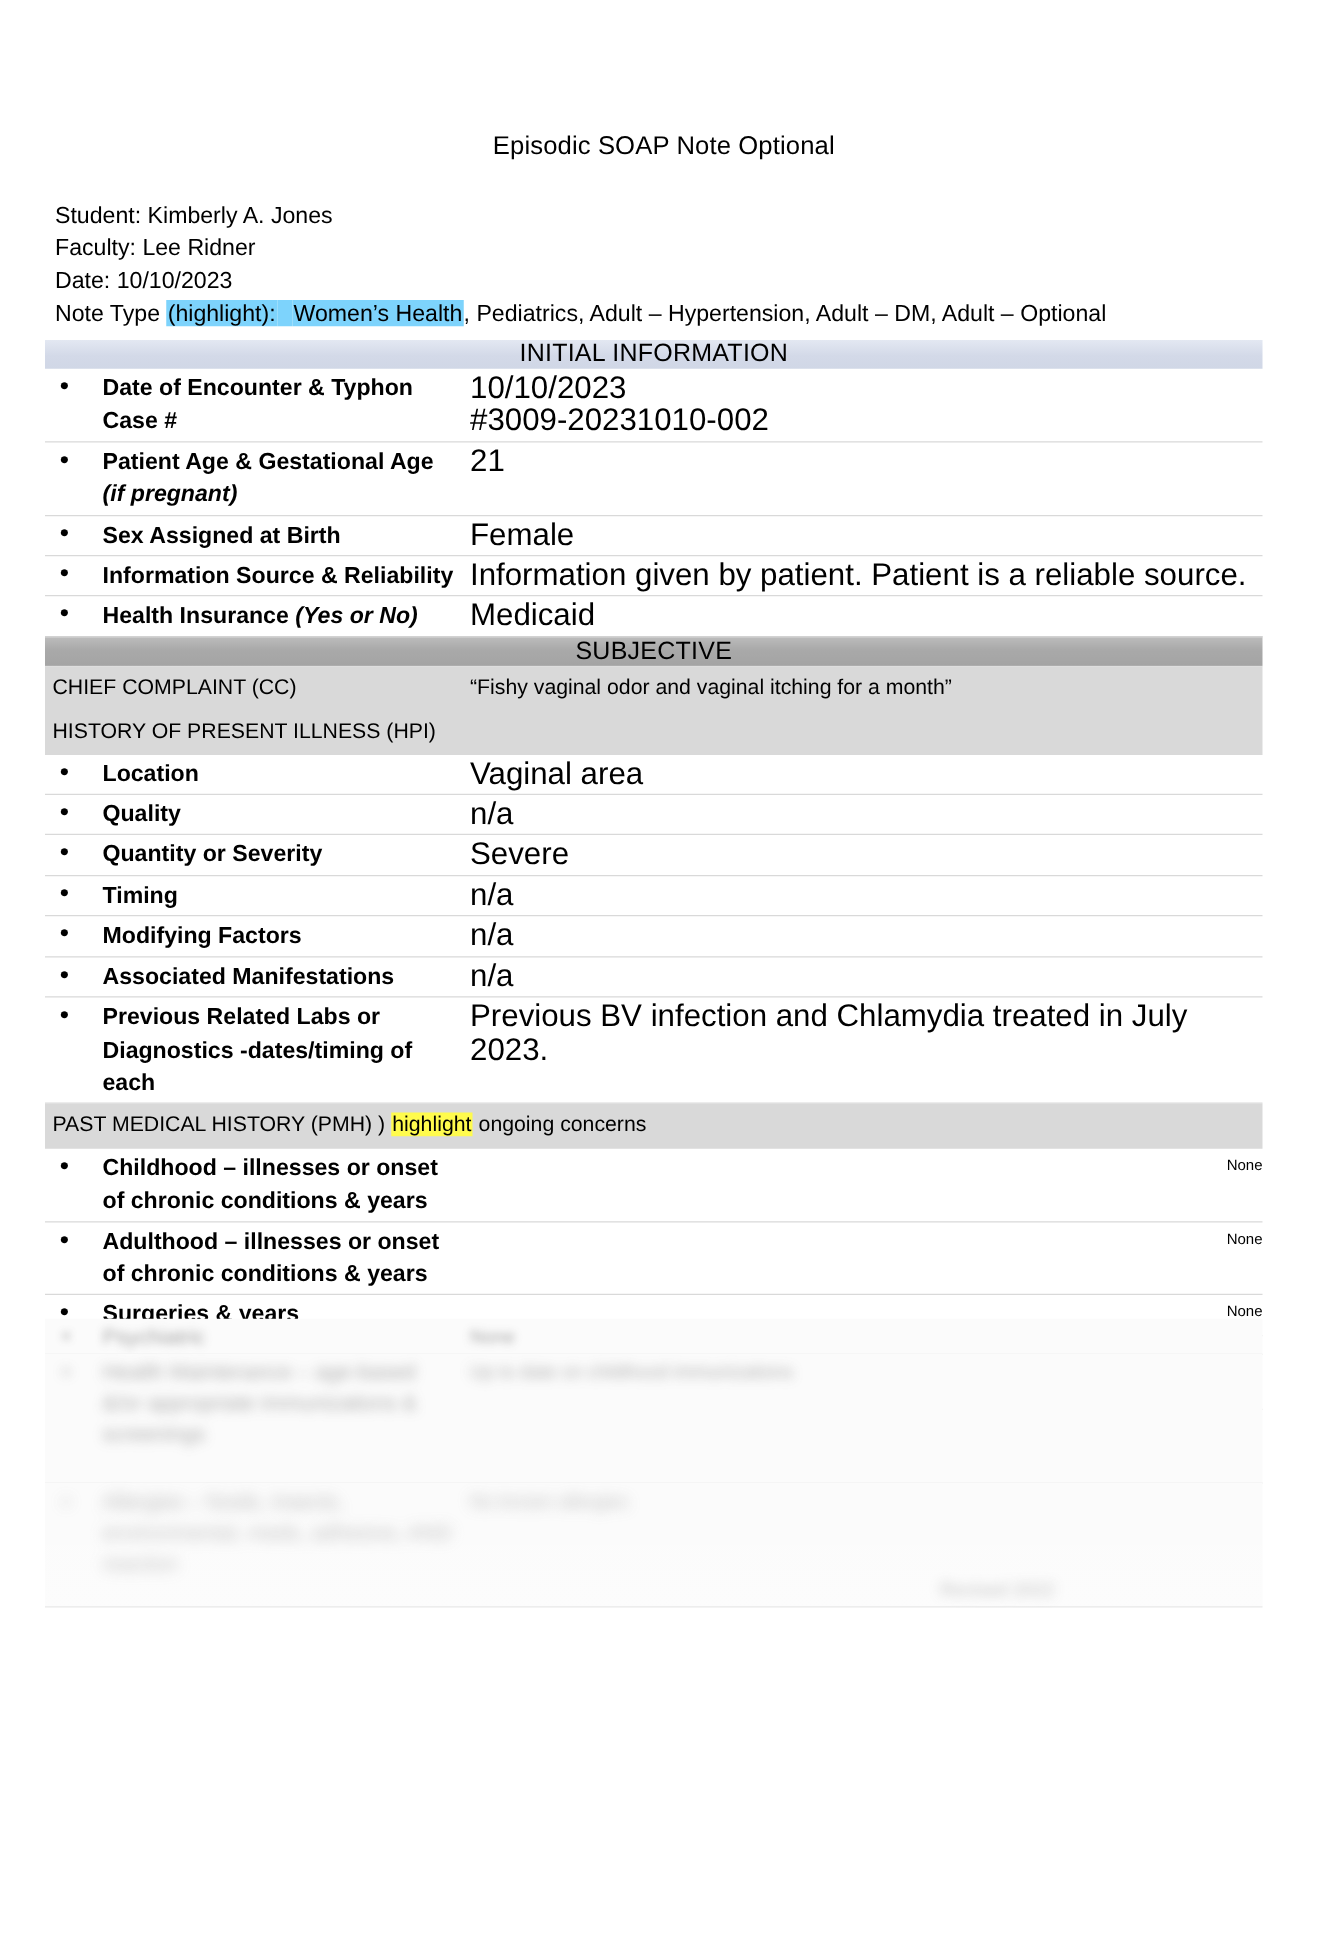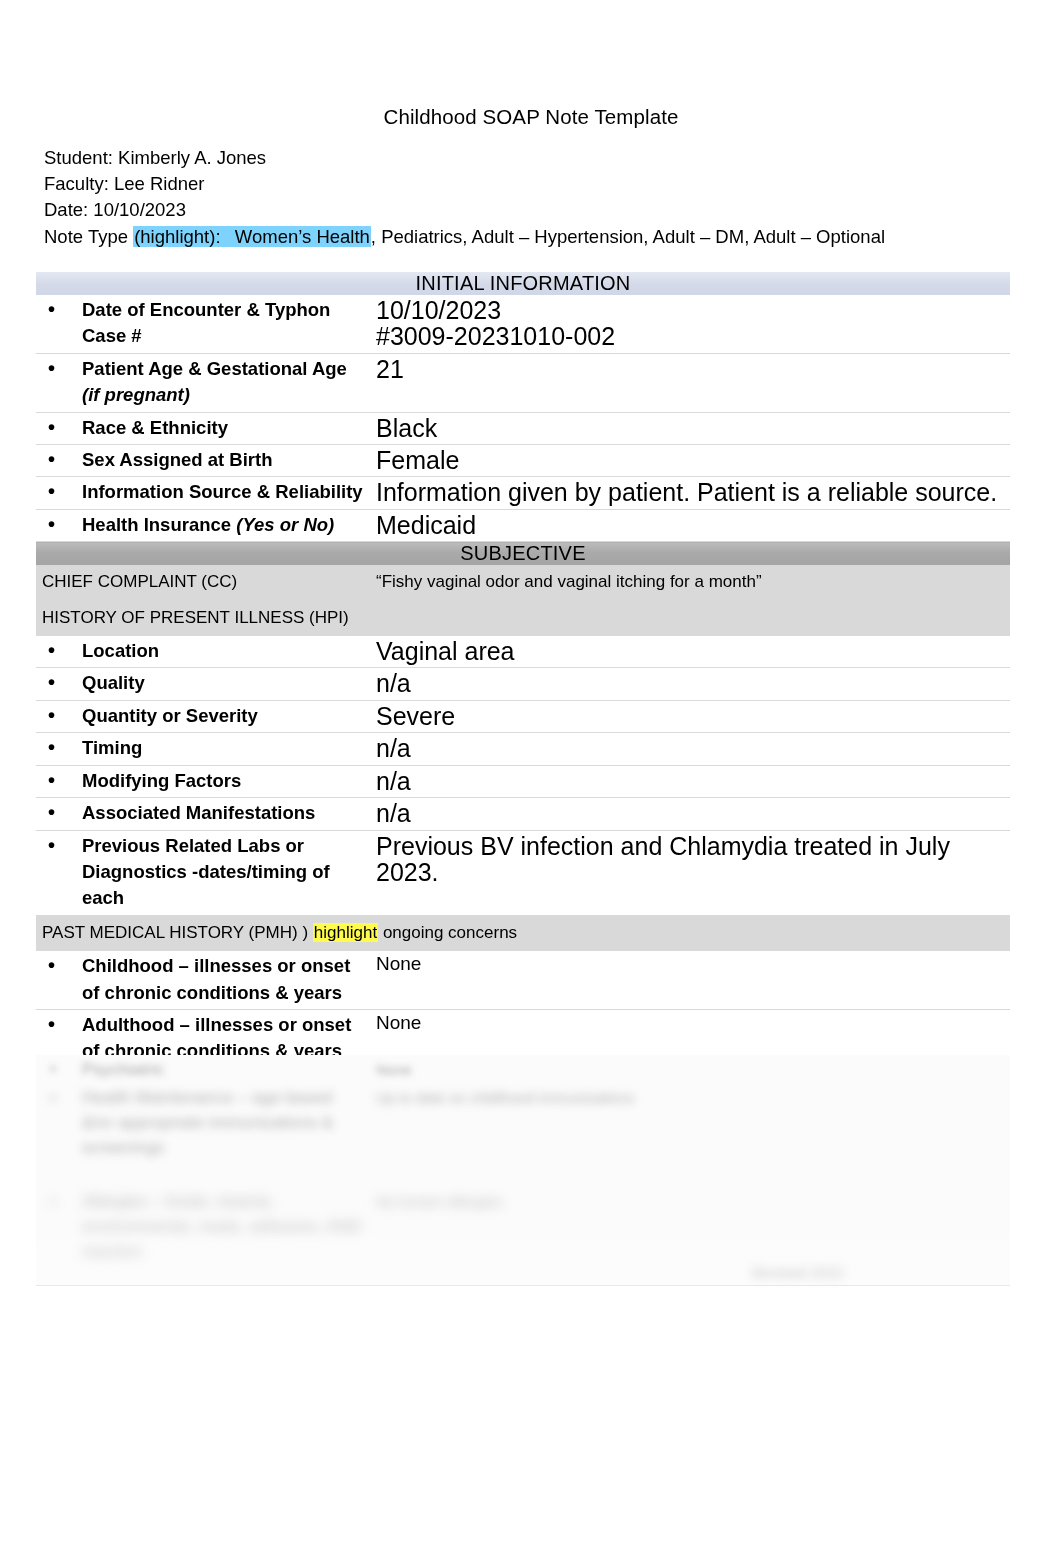--- a/index.html
+++ b/index.html
@@ -31,21 +31,21 @@
     width: 1062px;
     text-align: center;
     font-size: 20.5px;
     letter-spacing: 0.1px;
   }
 
   
   .meta {
     position: absolute;
     left: 44px;
-    top: 145px;
+    top: 159px;
     width: 950px;
     font-size: 18.5px;
     line-height: 26.2px;
   }
   .meta .line { white-space: nowrap; }
 
   .hl {
     background: #7dd3fc;
     padding: 0 1px;
   }
@@ -126,23 +126,24 @@
     font-size: 18.5px;
     line-height: 26.4px;
     padding-left: 6px !important;
   }
   .valcell {
     font-size: 25px;
     line-height: 26.4px;
     padding-left: 8px !important;
   }
   .valcell-sm {
-    font-size: 19px;
+    font-size: 12px;
     line-height: 22px;
     padding-left: 8px !important;
+    text-align: right;
   }
   .ital { font-style: italic; }
 
   .blurzone {
     position: absolute;
     left: 36px;
     width: 974px;
     color: #8d8d8d;
   }
 
@@ -184,21 +185,21 @@
     filter: blur(4.8px);
     opacity: .75;
     white-space: nowrap;
   }
 </style>
 </head>
 <body>
 
 <div class="page">
 
-  <div class="doc-title">Childhood SOAP Note Template</div>
+  <div class="doc-title">Episodic SOAP Note Optional</div>
 
   <div class="meta">
     <div class="line">Student: Kimberly A. Jones</div>
     <div class="line">Faculty: Lee Ridner</div>
     <div class="line">Date: 10/10/2023</div>
     <div class="line"><span>Note Type </span><span class="hl">(highlight):</span><span class="hl">&nbsp;&nbsp;</span><span class="hl">Women’s Health</span><span>, Pediatrics, Adult – Hypertension, Adult – DM, Adult – Optional</span></div>
   </div>
 
   <table class="tbl">
     <colgroup>
@@ -220,24 +221,20 @@
       </tr>
 
       <tr class="row">
         <td class="l bulletcell">
           <span>Patient Age &amp; Gestational Age</span><br>
           <span class="ital">(if pregnant)</span>
         </td>
         <td class="r valcell">21</td>
       </tr>
 
-      <tr class="row">
-        <td class="l bulletcell">Race &amp; Ethnicity</td>
-        <td class="r valcell">Black</td>
-      </tr>
 
       <tr class="row">
         <td class="l bulletcell">Sex Assigned at Birth</td>
         <td class="r valcell">Female</td>
       </tr>
 
       <tr class="row">
         <td class="l bulletcell">Information Source &amp; Reliability</td>
         <td class="r valcell">Information given by patient. Patient is a reliable source.</td>
       </tr>

